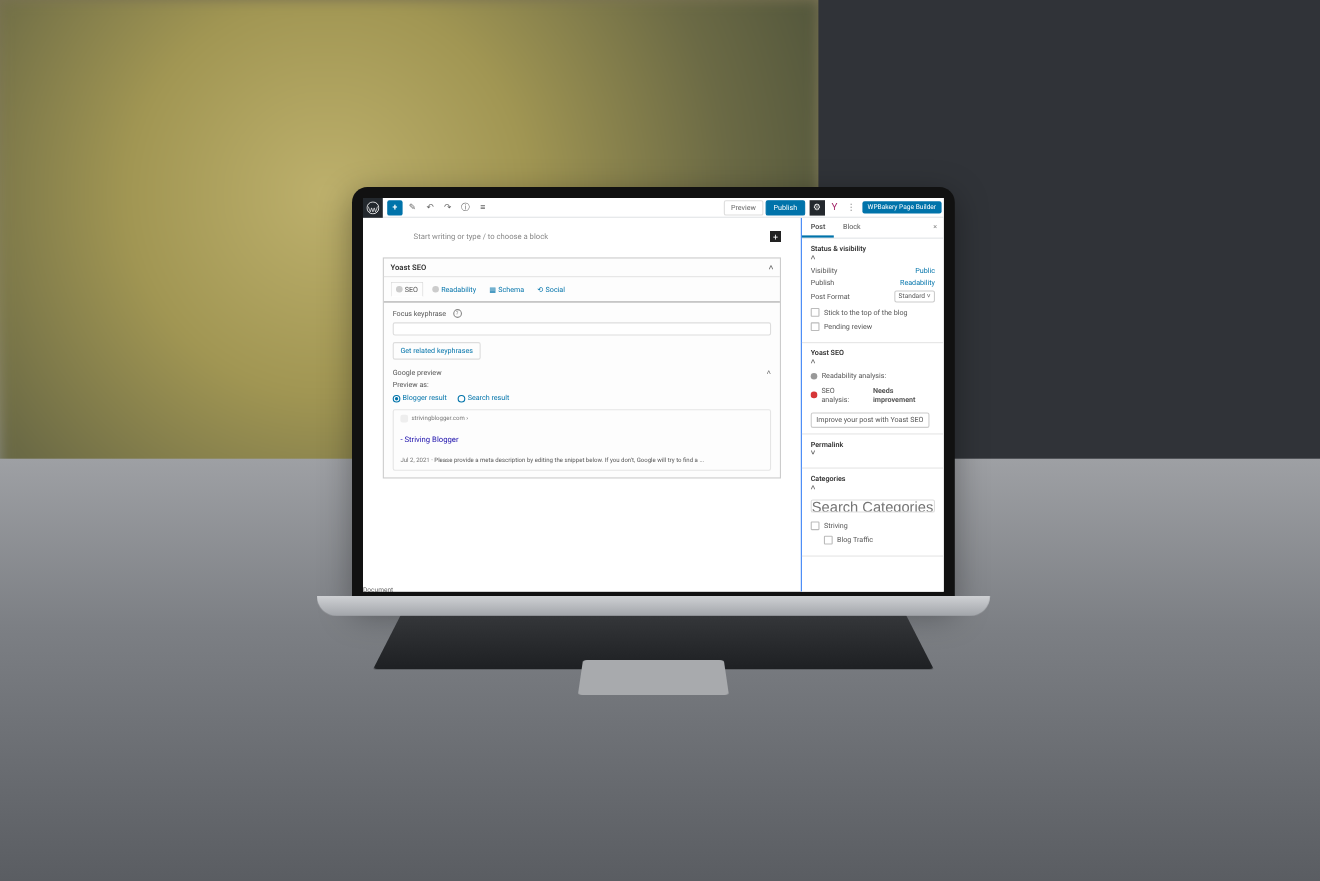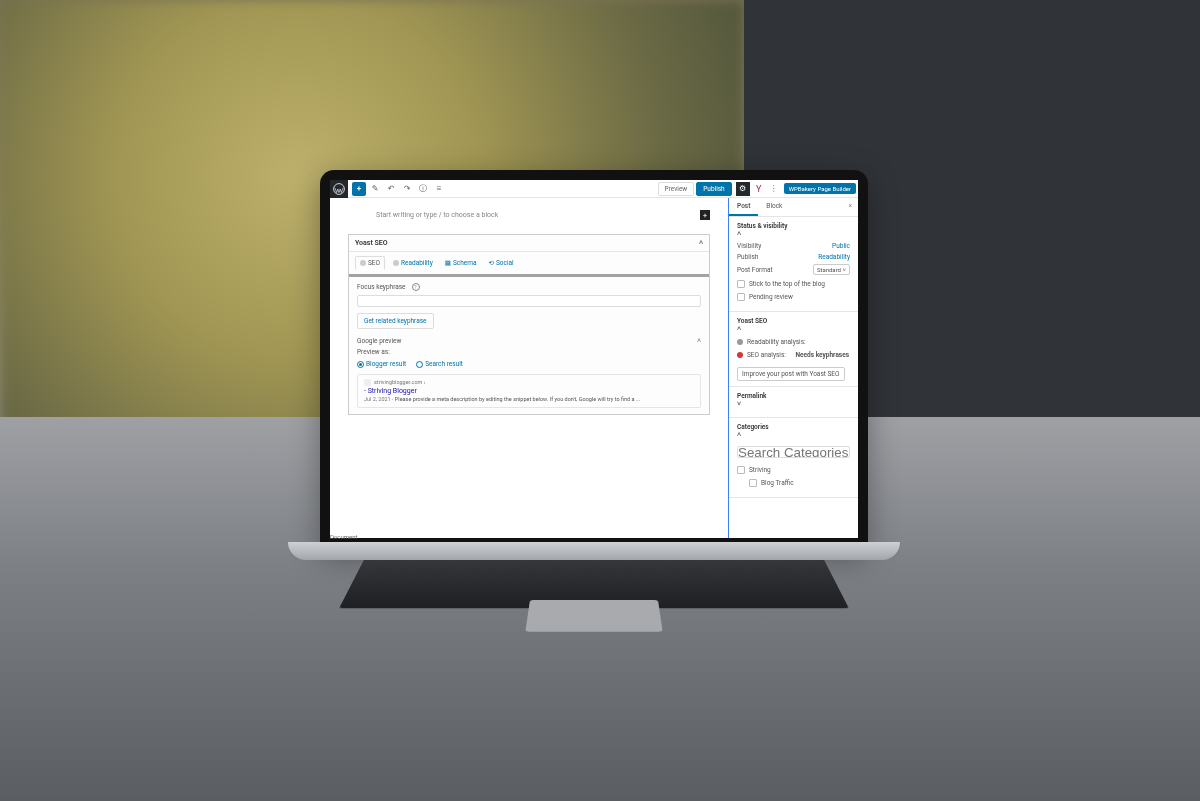--- a/index.html
+++ b/index.html
@@ -43,35 +43,35 @@
   .body { flex:1; display:flex; overflow:hidden; }
   .editor { flex:1; padding:12px 18px 0 18px; overflow:hidden; }
   .title-row { display:flex; align-items:center; margin-bottom:10px; }
   .title-ph { flex:1; font-size:18px; font-weight:400; color:#777; }
   .grammarly { width:12px;height:12px;border-radius:50%;background:#15c39a;color:#fff;font-size:7px;display:flex;align-items:center;justify-content:center;font-weight:bold;}
   .para-row { display:flex; align-items:center; color:#888; font-size:7px; margin-bottom:14px;margin-left:28px; }
   .para-row .plus { margin-left:auto; width:10px;height:10px;background:#222;color:#fff;display:flex;align-items:center;justify-content:center;font-size:8px;}
 
   .yoast-box { border:1px solid #ccc; background:#fdfdfd; }
   .yoast-head { padding:4px 6px; font-size:7px; font-weight:600; border-bottom:1px solid #e5e5e5; display:flex; justify-content:space-between; }
-  .yoast-tabs { display:flex; gap:4px; padding:4px 6px; border-bottom:3px solid #a3a3a3; font-size:6.5px; }
+  .yoast-tabs { display:flex; gap:4px; padding:4px 6px; border-bottom:1px solid #a3a3a3; font-size:6.5px; }
   .yoast-tab { display:flex; align-items:center; gap:2px; padding:2px 4px; color:#0073aa; }
   .yoast-tab.active { border:1px solid #ddd; border-bottom:1px solid #fff; border-radius:2px 2px 0 0; color:#555; }
   .dot { width:6px;height:6px;border-radius:50%; }
   .yoast-body { padding:6px 8px; font-size:6.5px; color:#555; }
   .kw-label { display:flex; align-items:flex-end; gap:6px; margin-bottom:4px; }
   .kw-input { width:100%; height:12px; border:1px solid #ddd; margin-bottom:6px; border-radius:2px; background:#fff; }
   .rel-btn { display:inline-block; padding:3px 6px; border:1px solid #ddd; border-radius:2px; color:#0073aa; }
   .gprev-head { margin-top:8px; display:flex; justify-content:space-between; color:#555; }
   .radio-row { display:flex; gap:10px; margin:4px 0 6px; color:#0073aa; }
   .radio { width:7px;height:7px;border-radius:50%;border:1px solid #0073aa; display:inline-block; margin-right:2px; vertical-align:middle;}
   .radio.on::after{content:"";display:block;width:3px;height:3px;background:#0073aa;border-radius:50%;margin:1px auto;}
   .snippet { border:1px solid #e5e5e5; padding:4px 6px; border-radius:2px; }
   .snippet .crumb { color:#777; font-size:5.5px; }
-  .snippet .stitle { color:#1a0dab; font-size:7px; margin:1px 0; }
+  .snippet .stitle { color:#1a0dab; font-size:7px; margin:12px 0; }
   .snippet .sdesc { color:#555; font-size:5.5px; line-height:1.3; }
   .snippet .sdate { color:#777; }
   .doc-tab { position:absolute; bottom:10px; left:10px; font-size:6px; color:#666; }
 
   
   .sidebar { width:130px; border-left:1px solid #3b82f6; background:#fff; display:flex; flex-direction:column; font-size:6.5px; }
   .sb-tabs { display:flex; border-bottom:1px solid #e2e4e7; }
   .sb-tab { padding:4px 8px; color:#555; }
   .sb-tab.active { border-bottom:2px solid #0073aa; font-weight:600; }
   .sb-close { margin-left:auto; padding:4px 6px; color:#888; }
@@ -150,21 +150,21 @@
                   <span style="color:#0073aa">⟲</span>
                   <span>Social</span>
                 </div>
             </div>
             <div class="yoast-body">
               <div class="kw-label">
                 <span>Focus keyphrase</span>
                 <span class="info">?</span>
               </div>
               <div class="kw-input"></div>
-              <span class="rel-btn">Get related keyphrase</span>
+              <span class="rel-btn">Get related keyphrases</span>
 
               <div class="gprev-head">
                 <span>Google preview</span>
                 <span class="caret">˄</span>
               </div>
               <div style="margin-top:3px;">Preview as:</div>
               <div class="radio-row">
                 <label><span class="radio on"></span><span>Blogger result</span></label>
                 <label><span class="radio"></span><span>Search result</span></label>
               </div>
@@ -214,21 +214,21 @@
 
           <div class="panel">
             <div class="panel-h">
                 <span>Yoast SEO</span>
                 <span class="caret">˄</span>
               </div>
             <div class="chk-row">
                 <span class="dot" style="background:#999"></span>
                 <span>Readability analysis:</span>
               </div>
-            <div class="chk-row"><span class="dot" style="background:#d63638"></span><span>SEO analysis:</span>&nbsp;<b>Needs keyphrases</b></div>
+            <div class="chk-row"><span class="dot" style="background:#d63638"></span><span>SEO analysis:</span>&nbsp;<b>Needs improvement</b></div>
             <span class="sb-btn">Improve your post with Yoast SEO</span>
           </div>
 
           <div class="panel">
             <div class="panel-h">
                 <span>Permalink</span>
                 <span class="caret">˅</span>
               </div>
           </div>
 

